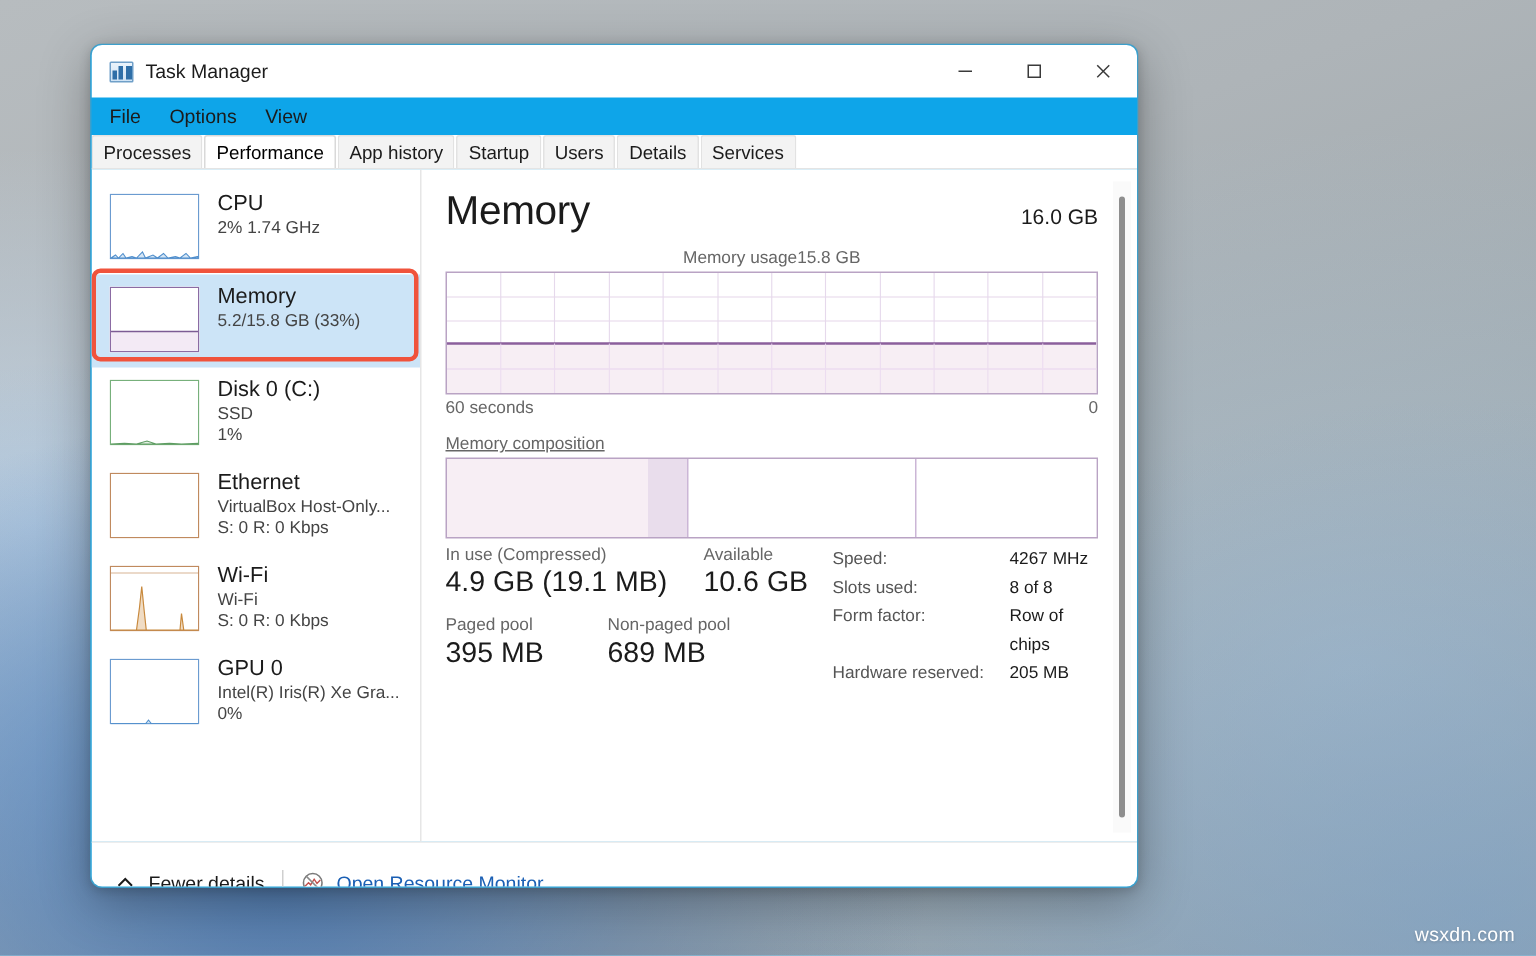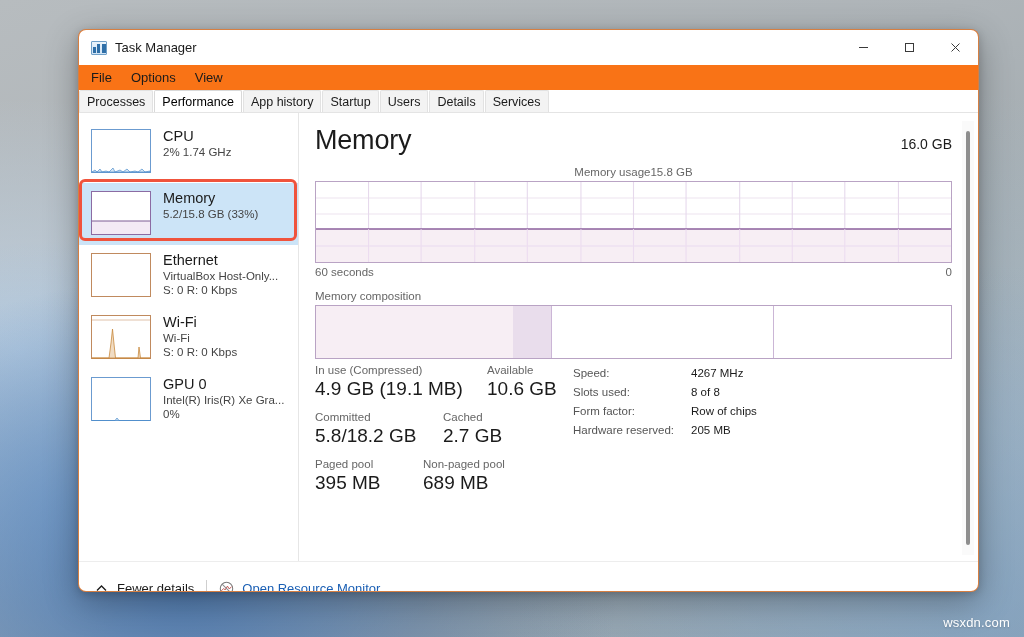--- a/index.html
+++ b/index.html
@@ -21,23 +21,23 @@
 
   
   .watermark {
     position: absolute; right: 14px; bottom: 7px;
     color: #ffffff; font-size: 13px; letter-spacing: .2px;
     text-shadow: 0 1px 2px rgba(0,0,0,.18);
   }
 
   
   .window {
-    position: absolute; left: 78px; top: 29px;
-    width: 901px; height: 563px;
-    background: #f97316;
+    position: absolute; left: 60px; top: 29px;
+    width: 699px; height: 563px;
+    background: #0ea5e9;
     border-radius: 8px;
     box-shadow: 0 10px 34px rgba(0,0,0,.30), 0 2px 8px rgba(0,0,0,.18);
     overflow: hidden;
     border: 1px solid rgba(150,150,150,.35);
   }
 
   
   .titlebar {
     height: 35px; display: flex; align-items: center;
     padding-left: 12px; position: relative;
@@ -141,21 +141,21 @@
   .graph {
     margin-top: 3px;
     height: 82px; border: 1px solid #b9a3c4; position: relative; overflow: hidden;
     background: #fff;
   }
   .graph svg { position: absolute; inset: 0; width: 100%; height: 100%; }
 
   .g-foot { display: flex; justify-content: space-between; margin-top: 3px; }
   .g-foot span { font-size: 11.5px; color: #666; }
 
-  .comp-label { font-size: 11.5px; color: #666; margin-top: 12px; }
+  .comp-label { font-size: 11.5px; color: #666; margin-top: 12px; text-decoration: underline; }
   .compbar {
     margin-top: 3px; height: 54px; border: 1px solid #b9a3c4;
     display: flex; background: #fff; overflow: hidden;
   }
   .seg { height: 100%; }
   .seg.inuse    { background: #f7eef4; }
   .seg.modified { background: #e9ddec; }
   .seg.standby  { background: #ffffff; border-left: 1px solid #cbb6d6; }
   .seg.free     { background: #ffffff; border-left: 1px solid #cbb6d6; }
 
@@ -268,20 +268,33 @@
             <rect x="1" y="30" width="58" height="13" fill="#f3eaf5"></rect>
             <line x1="1" y1="30" x2="59" y2="30" stroke="#7c5c94" stroke-width="1"></line>
           </svg>
         </div>
         <div class="res-text">
           <div class="res-name">Memory</div>
           <div class="res-sub">5.2/15.8 GB (33%)</div>
         </div>
       </div>
 
+      <div class="res-item">
+        <div class="thumb">
+          <svg viewBox="0 0 60 44" preserveAspectRatio="none">
+            <rect x="0.5" y="0.5" width="59" height="43" fill="#fff" stroke="#77b07b" stroke-width="1"></rect>
+            <path d="M1,43 L10,42.5 L18,43 L25,41 L31,43 L40,42.5 L48,43 L59,42.5 L59,43 Z" fill="#e2f0e3" stroke="#5e9c62" stroke-width="0.7"></path>
+          </svg>
+        </div>
+        <div class="res-text">
+          <div class="res-name">Disk 0 (C:)</div>
+          <div class="res-sub">SSD</div>
+          <div class="res-sub">1%</div>
+        </div>
+      </div>
 
       <div class="res-item">
         <div class="thumb">
           <svg viewBox="0 0 60 44" preserveAspectRatio="none">
             <rect x="0.5" y="0.5" width="59" height="43" fill="#fff" stroke="#c08a5e" stroke-width="1"></rect>
           </svg>
         </div>
         <div class="res-text">
           <div class="res-name">Ethernet</div>
           <div class="res-sub">VirtualBox Host-Only...</div>
@@ -397,30 +410,20 @@
             <div class="scell" style="width:172px">
               <div class="lbl">In use (Compressed)</div>
               <div class="val">4.9 GB (19.1 MB)</div>
             </div>
             <div class="scell">
               <div class="lbl">Available</div>
               <div class="val">10.6 GB</div>
             </div>
           </div>
 
-          <div class="srow">
-            <div class="scell" style="width:128px">
-              <div class="lbl">Committed</div>
-              <div class="val">5.8/18.2 GB</div>
-            </div>
-            <div class="scell">
-              <div class="lbl">Cached</div>
-              <div class="val">2.7 GB</div>
-            </div>
-          </div>
 
           <div class="srow">
             <div class="scell" style="width:108px">
               <div class="lbl">Paged pool</div>
               <div class="val">395 MB</div>
             </div>
             <div class="scell">
               <div class="lbl">Non-paged pool</div>
               <div class="val">689 MB</div>
             </div>

